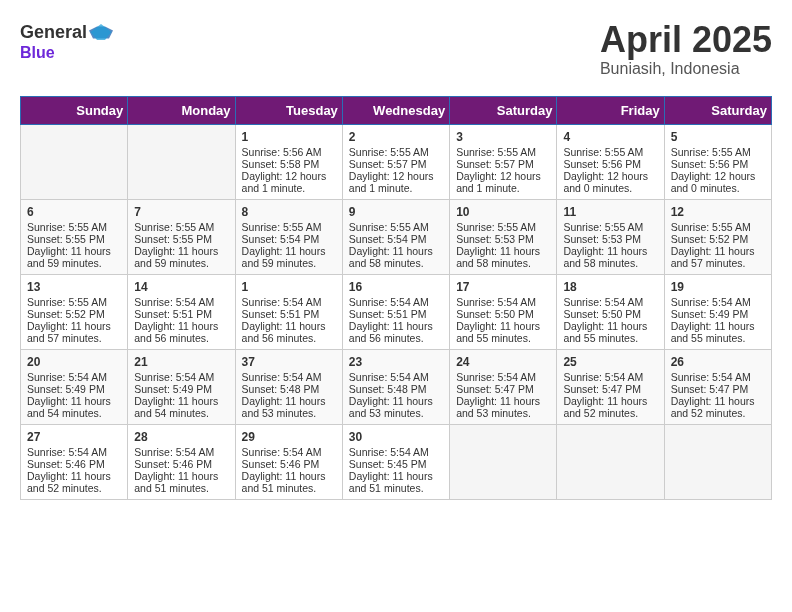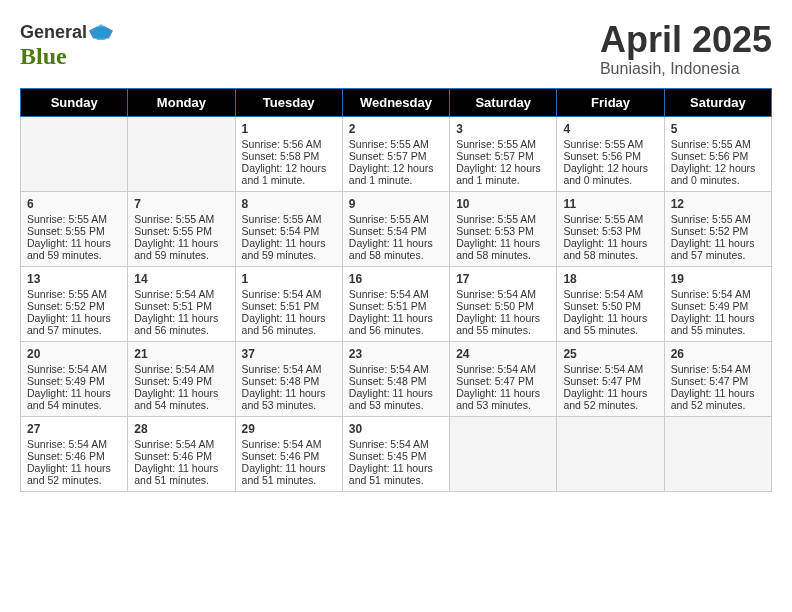--- a/index.html
+++ b/index.html
@@ -7,38 +7,37 @@
       font-family: Arial, sans-serif;
       background: #fff;
       width: 792px;
       min-height: 612px;
       padding: 20px;
     }
     .header {
       display: flex;
       justify-content: space-between;
       align-items: flex-start;
-      margin-bottom: 10px;
+      margin-bottom: 18px;
     }
     .logo {
       display: flex;
       align-items: center;
     }
     .logo-text-general {
       font-size: 18px;
       font-weight: bold;
       color: #333;
       line-height: 1;
     }
     .logo-text-blue {
-      font-size: 24px;
+      font-size: 16px;
       font-weight: bold;
-      color: #4d7c0f;
+      color: #6d28d9;
       line-height: 1;
-      font-family: Liberation Serif, serif;
     }
     .logo-icon {
       width: 24px;
       height: 24px;
       margin-left: 2px;
     }
     .title-area {
       text-align: left;
     }
     .month-title {
@@ -50,24 +49,24 @@
     .location {
       font-size: 16px;
       color: #555;
     }
     .calendar {
       width: 100%;
       border-collapse: collapse;
       border: 1px solid #ccc;
     }
     .calendar th {
-      background-color: #000000;
+      background-color: #701a75;
       color: #fff;
-      text-align: center;
-      padding: 6px 12px;
+      text-align: right;
+      padding: 6px 4px;
       font-size: 13px;
       border: 1px solid #2a6db5;
     }
     .calendar td {
       vertical-align: top;
       padding: 5px 6px;
       border: 1px solid #ccc;
       font-size: 10.5px;
       color: #333;
       width: 107px;

